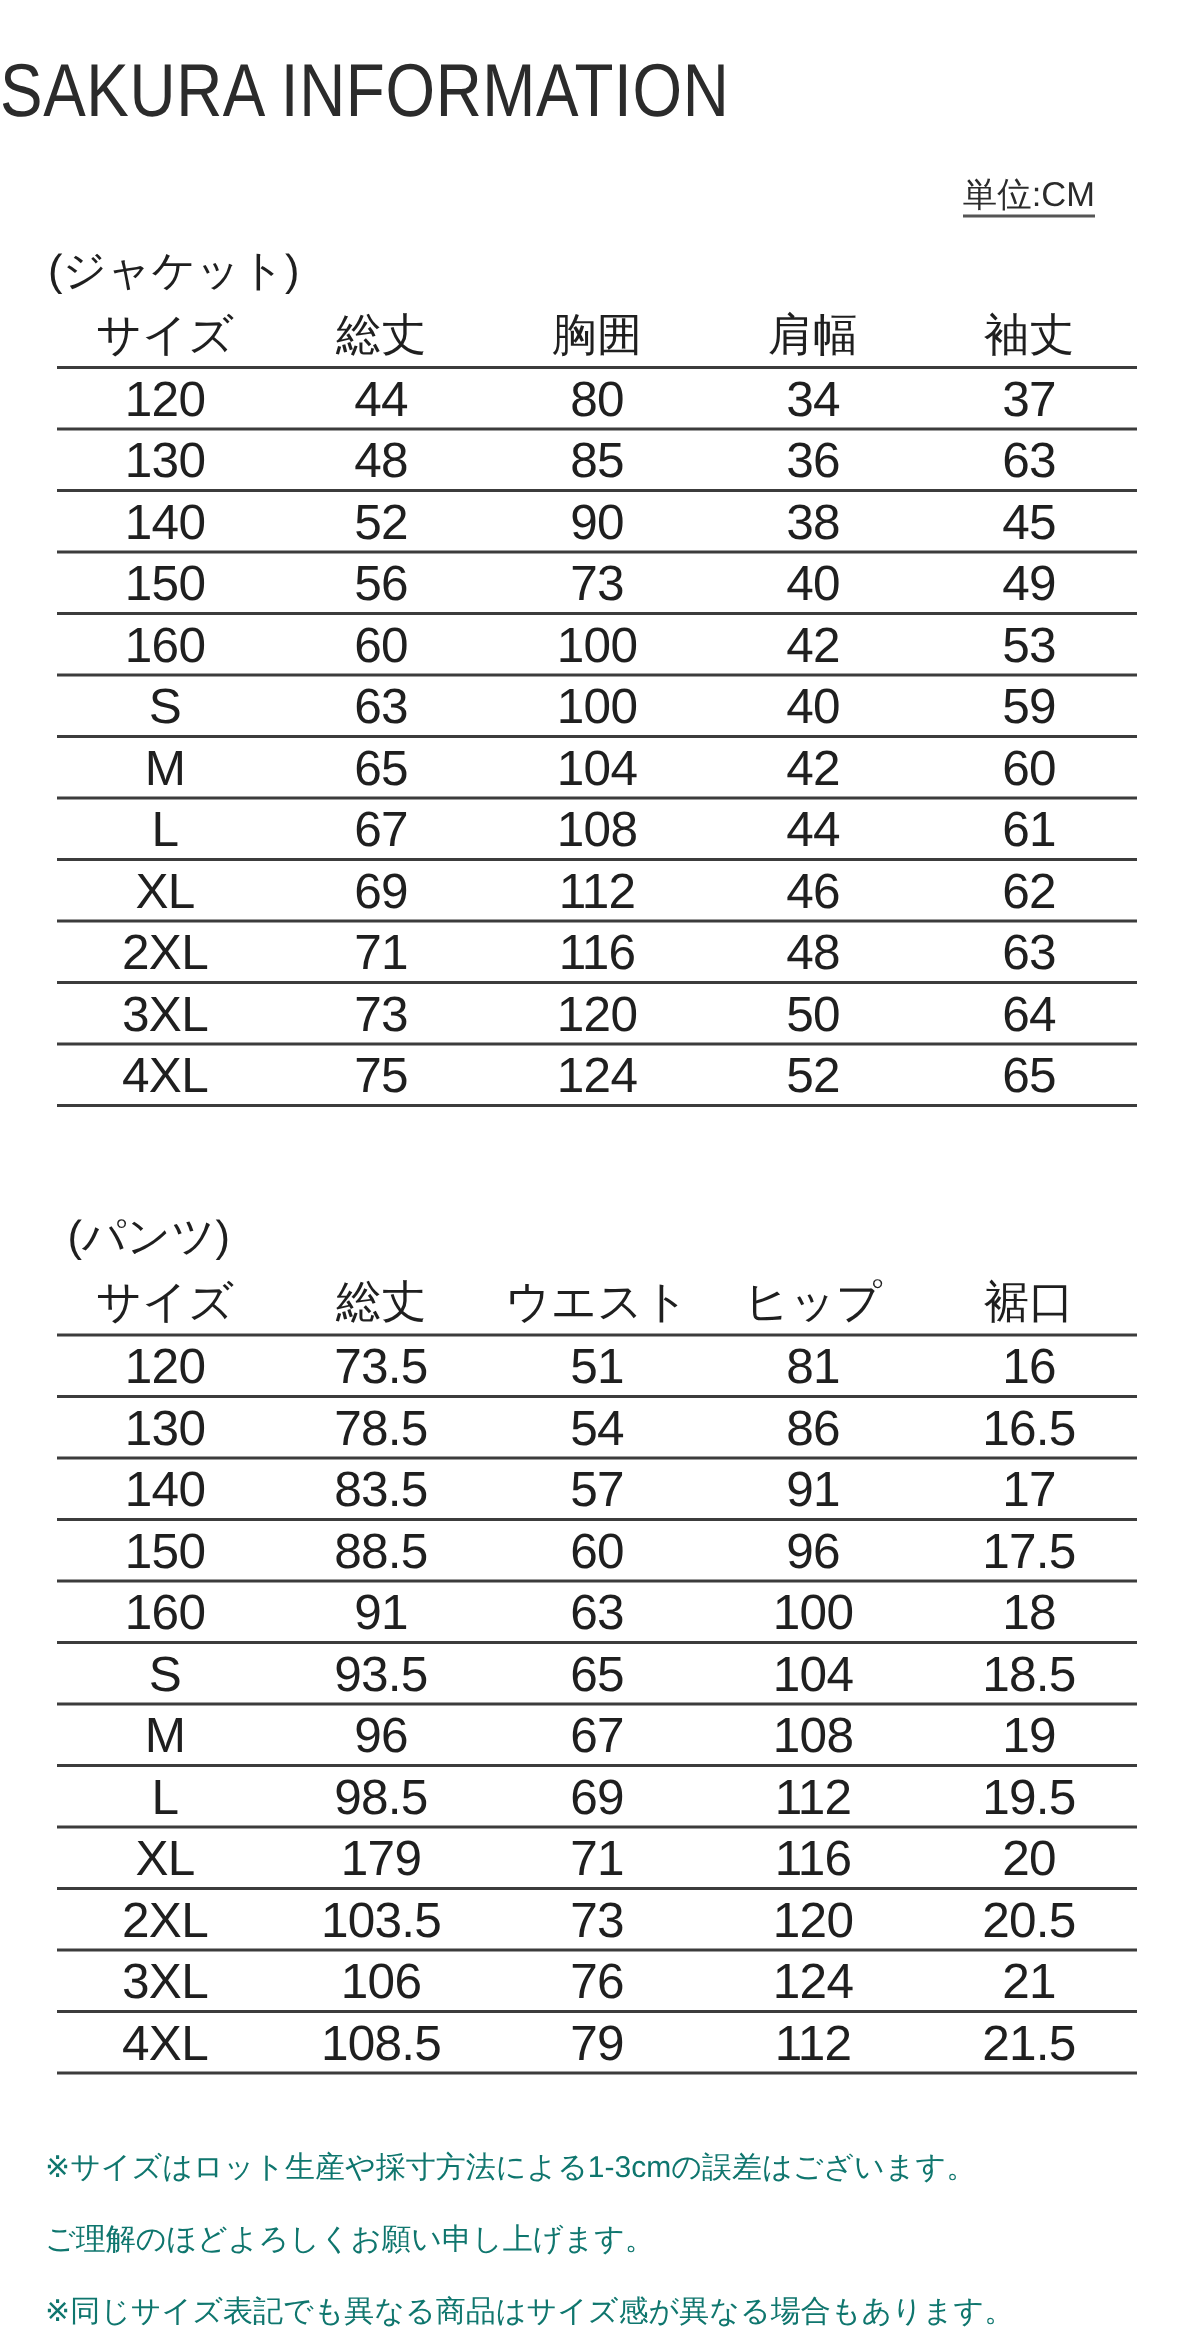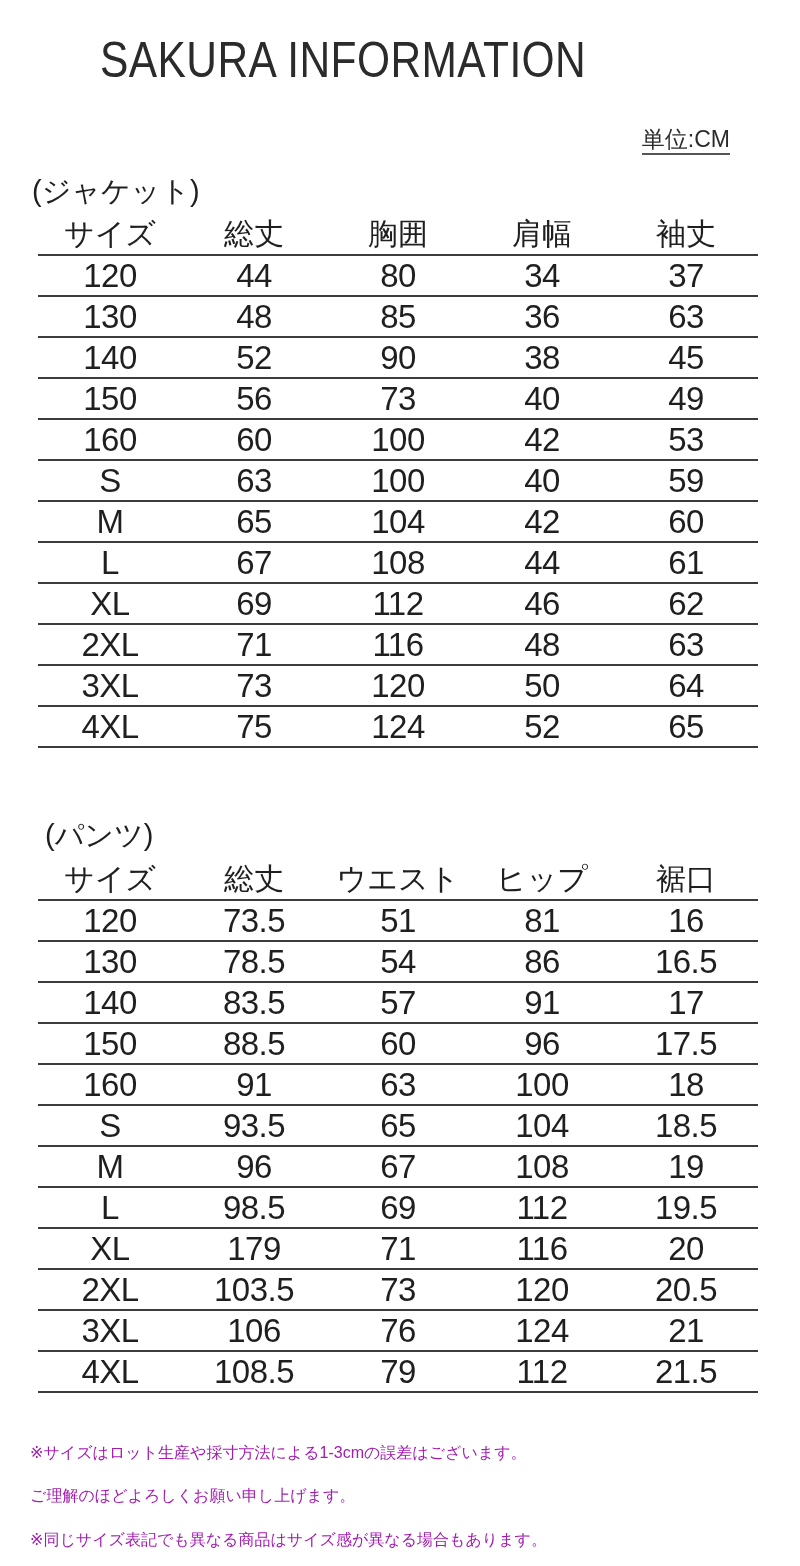--- a/index.html
+++ b/index.html
@@ -8,36 +8,35 @@
     width: 800px;
     height: 1566px;
     font-family: "Liberation Sans", "DejaVu Sans", sans-serif;
     color: #2b2b2b;
     overflow: hidden;
   }
   .page { position: relative; width: 800px; height: 1566px; background: #fff; }
 
   .title {
     padding-top: 30px;
-    padding-left: 100px;
     font-size: 50px;
     font-weight: 400;
     line-height: 1.2;
     color: #2b2b2b;
     white-space: nowrap;
   }
   .title .squeeze {
     display: inline-block;
     transform: scaleX(0.85);
     transform-origin: left center;
     letter-spacing: 0.5px;
   }
 
   .unit-row {
-    margin-top: 36px;
+    margin-top: 26px;
     padding-right: 70px;
     text-align: right;
     font-size: 23px;
     line-height: 1.2;
   }
   .unit-row .unit {
     border-bottom: 2px solid #555555;
     padding-bottom: 1px;
   }
 
@@ -72,24 +71,24 @@
     vertical-align: middle;
     border-bottom: 2px solid #3c3c3c;
     color: #1f1f1f;
     line-height: 1;
   }
 
   .notes {
     margin: 50px 0 0 30px;
   }
   .notes p {
-    font-size: 16px;
+    font-size: 20px;
     line-height: 1.2;
     margin-bottom: 24px;
-    color: #a21caf;
+    color: #0f766e;
     white-space: nowrap;
   }
 </style>
 </head>
 <body>
 
 <div class="page">
 
   <h1 class="title"><span class="squeeze">SAKURA INFORMATION</span></h1>
 

